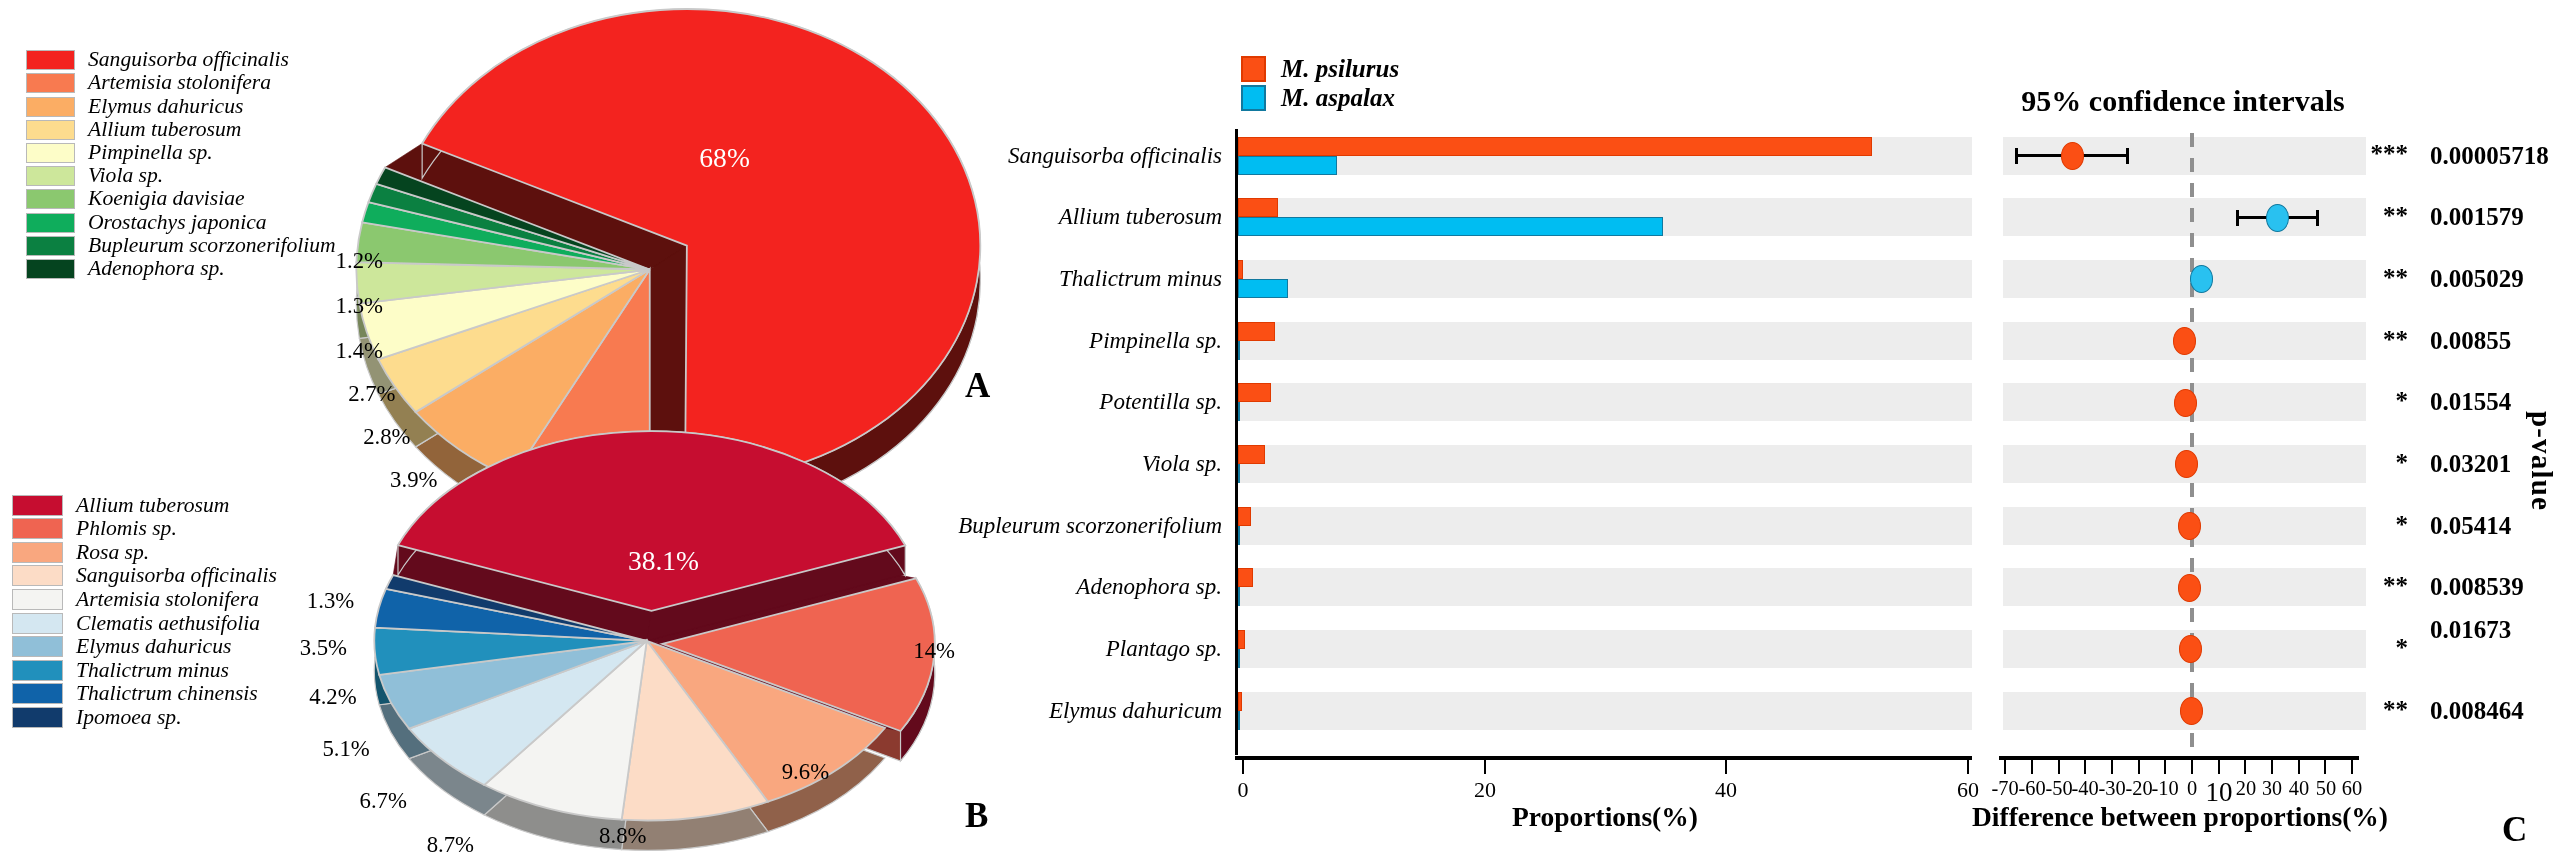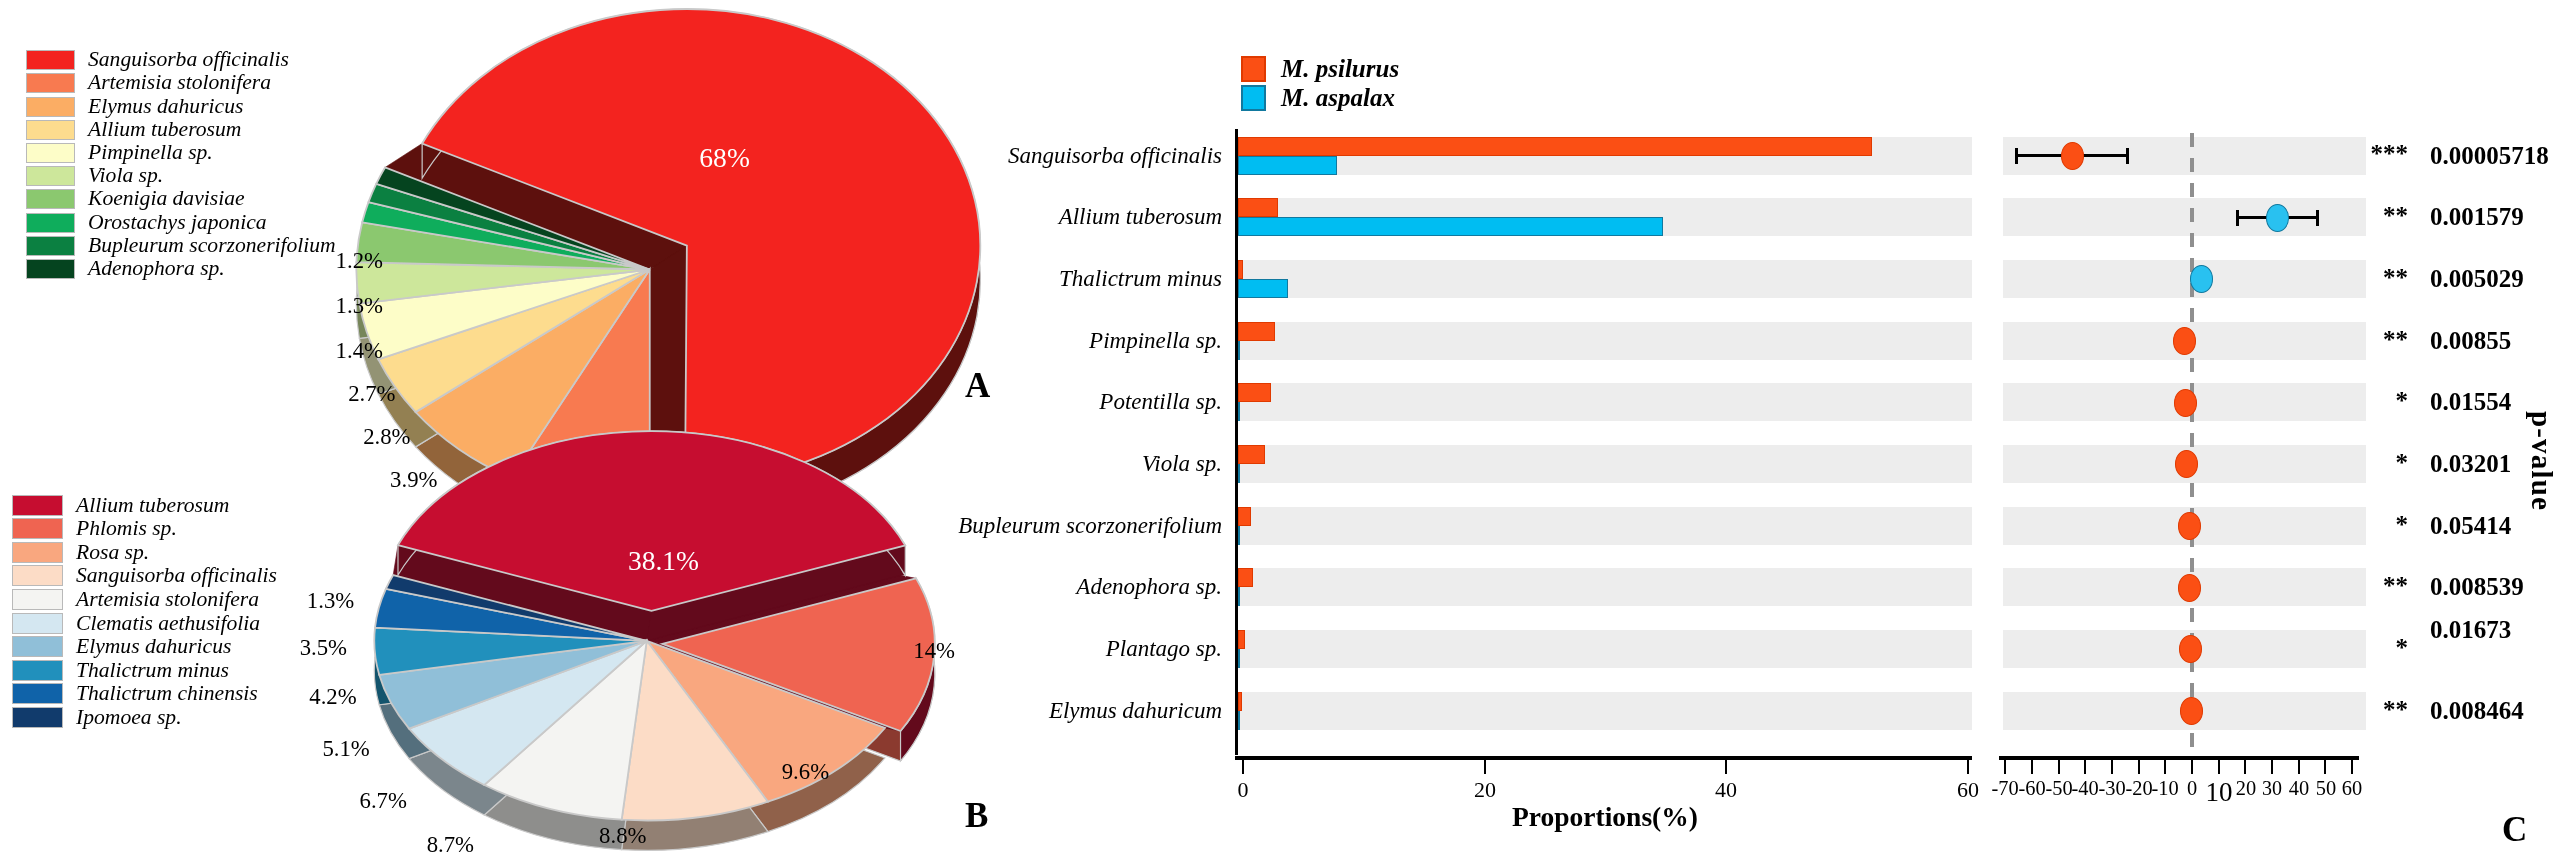--- a/index.html
+++ b/index.html
@@ -247,20 +247,21 @@
       <div class="tick" style="left: 1242px; top: 760px; width: 2.4px; height: 14.4px;"></div>
       <div class="tick-label" style="left: 1243px; top: 777px;">0</div>
       <div class="tick" style="left: 1484px; top: 760px; width: 2.4px; height: 14.4px;"></div>
       <div class="tick-label" style="left: 1485px; top: 777px;">20</div>
       <div class="tick" style="left: 1725px; top: 760px; width: 2.4px; height: 14.4px;"></div>
       <div class="tick-label" style="left: 1726px; top: 777px;">40</div>
       <div class="tick" style="left: 1967px; top: 760px; width: 2.4px; height: 14.4px;"></div>
       <div class="tick-label" style="left: 1968px; top: 777px;">60</div>
     </div>
 
+  <div class="abs bold" style="left:2183px;top:84px;transform:translateX(-50%);font-size:30px;white-space:nowrap;">95% confidence intervals</div>
   <div id="ciPlot">
       <div class="band" style="left: 2003px; top: 137px; width: 363px; height: 38px;"></div>
       <div class="band" style="left: 2003px; top: 198px; width: 363px; height: 38px;"></div>
       <div class="band" style="left: 2003px; top: 260px; width: 363px; height: 38px;"></div>
       <div class="band" style="left: 2003px; top: 322px; width: 363px; height: 38px;"></div>
       <div class="band" style="left: 2003px; top: 383px; width: 363px; height: 38px;"></div>
       <div class="band" style="left: 2003px; top: 445px; width: 363px; height: 38px;"></div>
       <div class="band" style="left: 2003px; top: 507px; width: 363px; height: 38px;"></div>
       <div class="band" style="left: 2003px; top: 568px; width: 363px; height: 38px;"></div>
       <div class="band" style="left: 2003px; top: 630px; width: 363px; height: 38px;"></div>
@@ -351,15 +352,16 @@
       <div class="pval" style="left: 2430px; top: 630px;">0.01673</div>
       <div class="whisker" style="left: 2190px; top: 709px; width: 2.1px; height: 3px;"></div>
       <div class="whisker" style="left: 2189px; top: 703px; width: 3px; height: 15.6px;"></div>
       <div class="whisker" style="left: 2190px; top: 703px; width: 3px; height: 15.6px;"></div>
       <div class="ci-dot" style="left: 2180px; top: 697px; width: 23px; height: 27.5px; background: rgb(251, 79, 20); border: 1.8px solid rgb(224, 58, 0);"></div>
       <div class="star" style="left: 2408px; top: 710px;">**</div>
       <div class="pval" style="left: 2430px; top: 711px;">0.008464</div>
     </div>
 
   <div class="axis-title" style="left:1605px;top:801px;">Proportions(%)</div>
+  <div class="axis-title" style="left:2180px;top:801px;">Difference between proportions(%)</div>
   <div class="abs bold" style="left:2541px;top:461px;font-size:29px;transform:translate(-50%,-50%) rotate(90deg);white-space:nowrap;letter-spacing:1.2px;">p-value</div>
 </div>
 
 
 </body></html>

